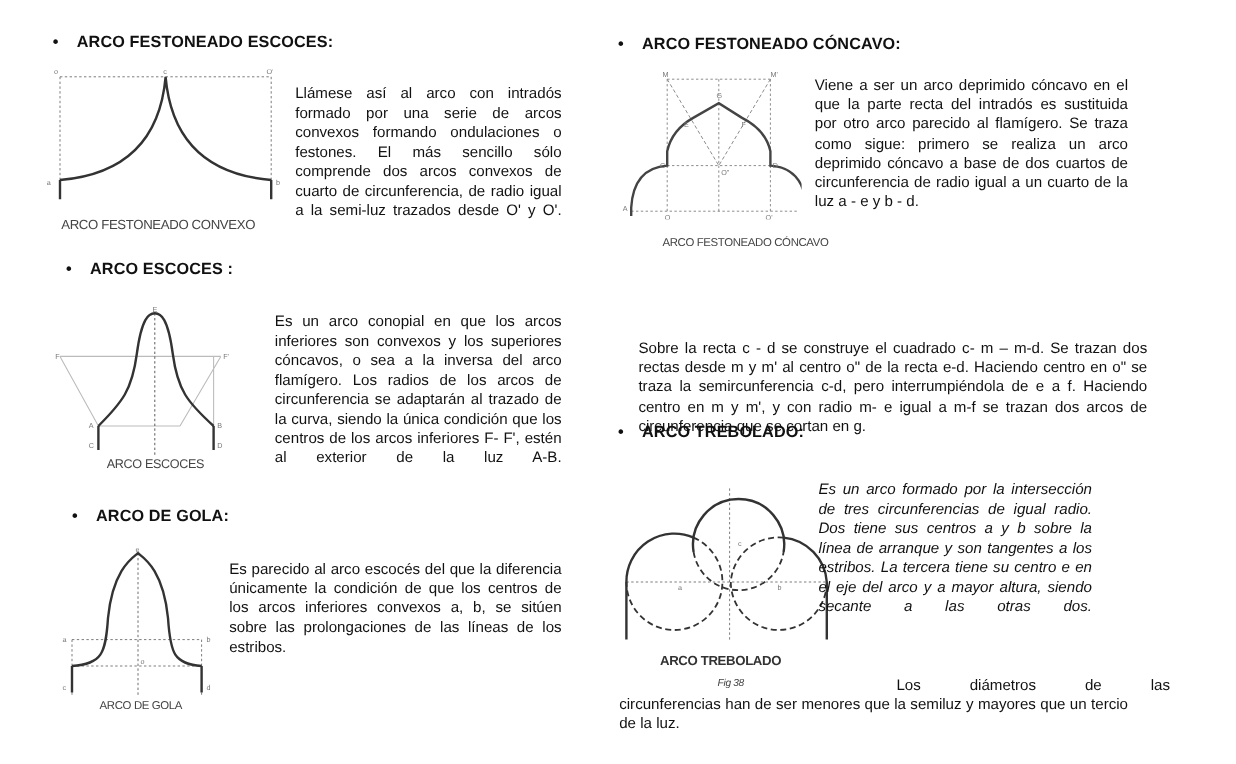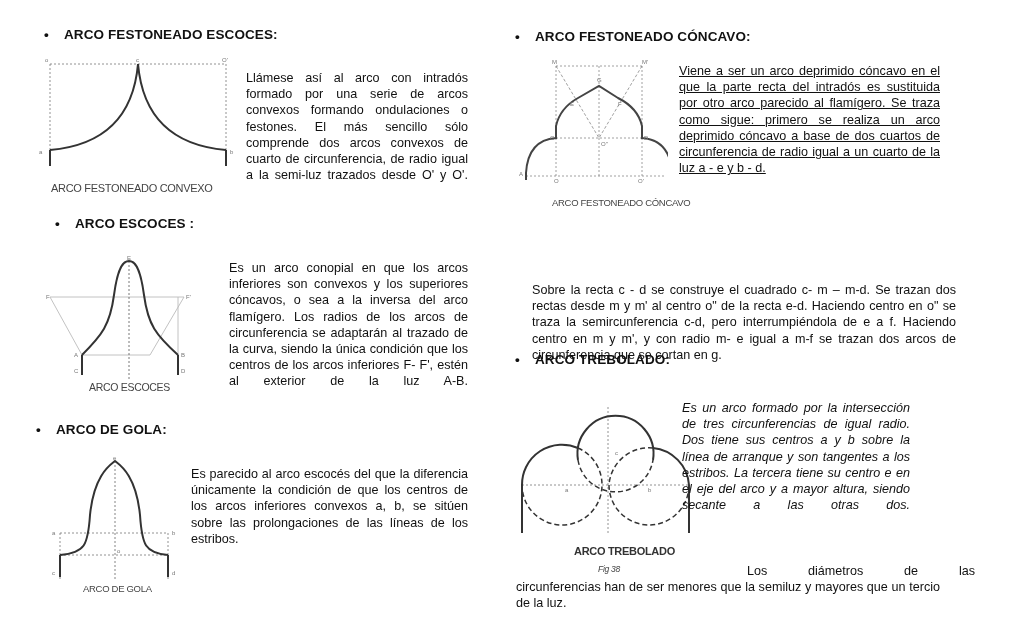--- a/index.html
+++ b/index.html
@@ -3,21 +3,21 @@
 <meta charset="utf-8">
 <style>
   html,body{margin:0;padding:0;background:#ffffff;}
   body{width:1030px;height:637px;position:relative;overflow:hidden;font-family:"Liberation Sans",sans-serif;color:#111;}
   .abs{position:absolute;}
   .heading{font-weight:bold;font-size:13.5px;letter-spacing:0.1px;white-space:nowrap;}
   .heading .bullet{display:inline-block;width:20px;}
   .para{font-size:12.6px;line-height:16.2px;text-align:justify;}
   .para.last-justify{text-align-last:justify;margin-top:12px;}
   .caption{font-size:10.5px;color:#444;letter-spacing:-0.3px;white-space:nowrap;}
-  .caption.bold{font-weight:bold;color:#333;margin-left:24px;}
+  .caption.bold{font-weight:bold;color:#333;}
   .figure svg{display:block;}
   .lbl{font-family:"Liberation Sans",sans-serif;font-size:6px;fill:#777;}
 </style>
 </head>
 <body>
 
 <div class="abs heading" style="left:44px;top:27px;">
   <span class="bullet">•</span><span>ARCO FESTONEADO ESCOCES:</span>
 </div>
 <div class="abs figure" style="left:36px;top:58px;">
@@ -53,21 +53,21 @@
     <text class="lbl" x="137" y="102">B</text>
     <text class="lbl" x="30" y="118">C</text>
     <text class="lbl" x="137" y="118">D</text>
   </svg>
 </div>
 <div class="abs caption" style="left:89px;top:381px;">ARCO ESCOCES</div>
 <div class="abs para last-justify" style="left:229px;top:248px;width:239px;">
   <span>Es un arco conopial en que los arcos inferiores son convexos y los superiores cóncavos, o sea a la inversa del arco flamígero. Los radios de los arcos de circunferencia se adaptarán al trazado de la curva, siendo la única condición que los centros de los arcos inferiores F- F', estén al exterior de la luz A-B.</span>
 </div>
 
-<div class="abs heading" style="left:36px;top:422px;">
+<div class="abs heading" style="left:60px;top:422px;">
   <span class="bullet">•</span><span>ARCO DE GOLA:</span>
 </div>
 <div class="abs figure" style="left:50px;top:455px;">
   <svg width="135" height="125" viewBox="0 0 135 125">
     <path d="M10 78 H118 M10 100 H118 M10 78 V125 M118 78 V125" stroke="#777" stroke-width="0.8" stroke-dasharray="2,2" fill="none"></path>
     <path d="M65 6 V125" stroke="#666" stroke-width="0.8" stroke-dasharray="2,2"></path>
     <path d="M10 100 C35 98 38 90 40 60 C44 20 60 10 65 6 C70 10 86 20 90 60 C92 90 95 98 118 100" stroke="#333" stroke-width="2" fill="none"></path>
     <path d="M10 100 V122 M118 100 V122" stroke="#333" stroke-width="2"></path>
     <text class="lbl" x="63" y="5">e</text>
     <text class="lbl" x="2" y="80">a</text>
@@ -98,21 +98,21 @@
     <text class="lbl" x="32" y="82">C</text>
     <text class="lbl" x="126" y="82">D</text>
     <text class="lbl" x="83" y="88">O"</text>
     <text class="lbl" x="1" y="118">A</text>
     <text class="lbl" x="36" y="125">O</text>
     <text class="lbl" x="120" y="125">O'</text>
     <text class="lbl" x="150" y="118">B</text>
   </svg>
 </div>
 <div class="abs caption" style="left:552px;top:197px;font-size:9.5px;">ARCO FESTONEADO CÓNCAVO</div>
-<div class="abs para" style="left:679px;top:63px;width:261px;text-decoration:underline;">
+<div class="abs para" style="left:679px;top:63px;width:261px;">
   <span>Viene a ser un arco deprimido cóncavo en el que la parte recta del intradós es sustituida por otro arco parecido al flamígero. Se traza como sigue: primero se realiza un arco deprimido cóncavo a base de dos cuartos de circunferencia de radio igual a un cuarto de la luz a - e y b - d.</span>
 </div>
 <div class="abs para" style="left:532px;top:238px;width:424px;margin-top:44px;">
   <span>Sobre la recta c - d se construye el cuadrado c- m – m-d. Se trazan dos rectas desde m y m' al centro o" de la recta e-d. Haciendo centro en o" se traza la semircunferencia c-d, pero interrumpiéndola de e a f. Haciendo centro en m y m', y con radio m- e igual a m-f se trazan dos arcos de circunferencia que se cortan en g.</span>
 </div>
 
 <div class="abs heading" style="left:515px;top:352px;">
   <span class="bullet">•</span><span>ARCO TREBOLADO:</span>
 </div>
 <div class="abs figure" style="left:520px;top:405px;">

